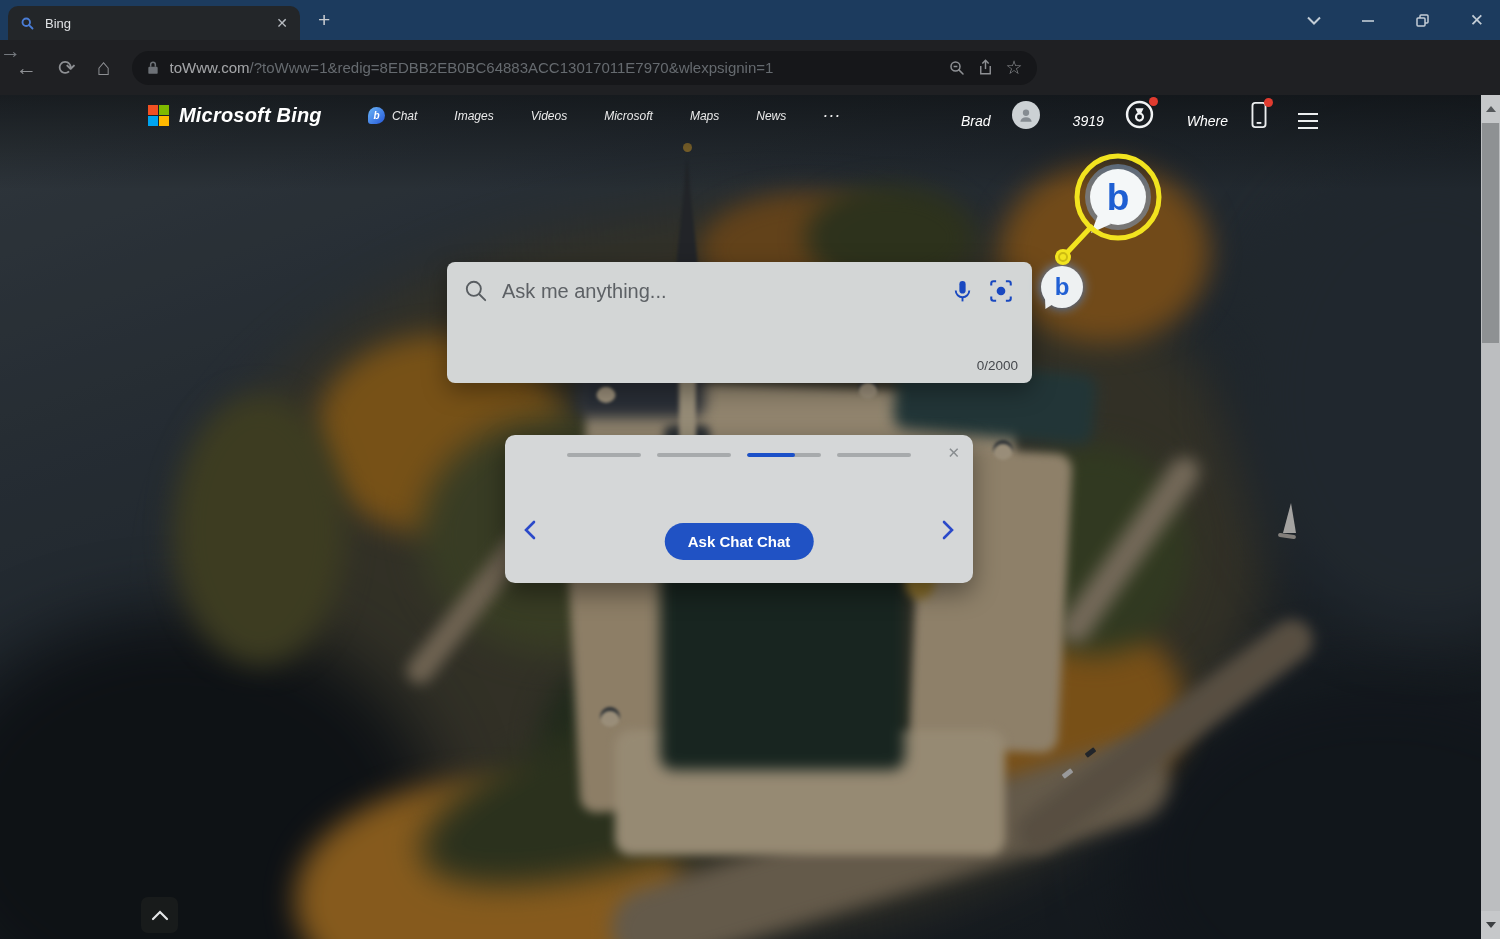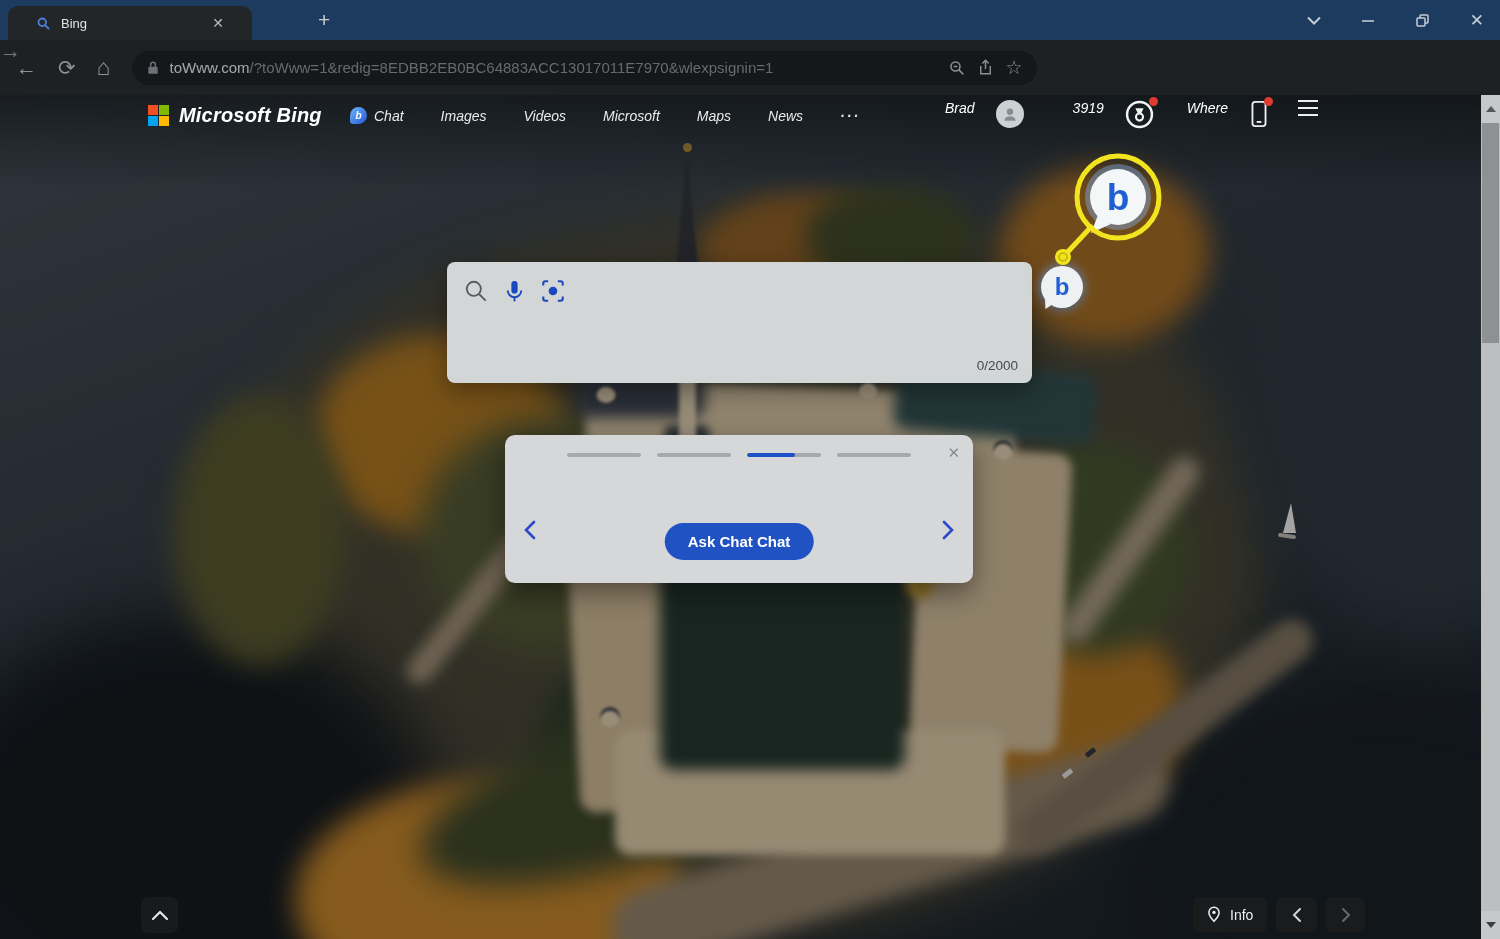--- a/index.html
+++ b/index.html
@@ -1,22 +1,22 @@
 <!DOCTYPE html>
 <html><head>
 <meta charset="utf-8">
 <style>
   * { margin:0; padding:0; box-sizing:border-box; }
   html,body { width:1500px; height:939px; overflow:hidden; background:#202124;
               font-family:"Liberation Sans", sans-serif; }
 
   
   .titlebar { position:absolute; top:0; left:0; width:1500px; height:40px; background:#1c3b5e; }
-  .tab { position:absolute; left:8px; top:6px; width:244px; height:34px; background:#232629;
-         border-radius:10px 10px 0 0; display:flex; align-items:center; padding:0 28px; }
+  .tab { position:absolute; left:8px; top:6px; width:292px; height:34px; background:#232629;
+         border-radius:10px 10px 0 0; display:flex; align-items:center; padding:0 12px; }
   .tab-title { margin-left:10px; color:#e0e2e5; font-size:13px; flex:1; }
   .tab-close { color:#b9bdc2; font-size:14px; cursor:default; }
   .newtab { position:absolute; left:318px; top:8px; color:#c7cbd0; font-size:21px; font-weight:400; }
   .winctrl { position:absolute; right:16px; top:0; height:40px; display:flex; align-items:center; gap:40px; }
   .winctrl span { color:#c3cdd6; font-size:15px; display:flex; align-items:center; }
 
   .toolbar { position:absolute; top:40px; left:0; width:1500px; height:55px; background:#2a2b2e;
              display:flex; align-items:center; padding:0 16px; gap:21px; }
   .tb-ic { font-size:21px; color:#c9ccd0; line-height:1; }
   .tb-ic.dim { color:#74787d; }
@@ -51,28 +51,28 @@
   .ph { position:absolute; border-radius:50%; }
   .dim { position:absolute; inset:0; background:rgba(6,8,10,.30); }
   .header-shade { position:absolute; top:0; left:0; right:0; height:95px;
                   background:linear-gradient(180deg, rgba(6,8,10,.55), rgba(6,8,10,0)); }
 
   
   .bing-header { position:absolute; top:0; left:0; right:0; height:46px; z-index:6;font-style:italic; }
   .logo { position:absolute; left:148px; top:9px; display:flex; align-items:center; gap:10px; }
   .mslogo { width:21px; height:21px; display:grid; grid-template-columns:10px 10px; grid-template-rows:10px 10px; gap:1px; }
   .brand { font-size:20px; font-weight:600; color:#fff; letter-spacing:.2px; }
-  .bing-nav { position:absolute; left:350px; top:12px; display:flex; gap:37px; align-items:center;
-              color:#eaeaea; font-size:14px;text-align:right; }
+  .bing-nav { position:absolute; left:368px; top:12px; display:flex; gap:37px; align-items:center;
+              color:#eaeaea; font-size:12px;text-align:right; }
   .nav-item { display:flex; align-items:center; gap:7px; }
   .chatdot { width:17px; height:17px; border-radius:50% 50% 50% 3px;
              background:linear-gradient(135deg,#6cb7f8,#2456d8); color:#fff; font-size:10px; font-weight:700;
              display:flex; align-items:center; justify-content:center; }
   .chatdot::after { content:"b"; }
-  .bing-right { position:absolute; right:163px; top:5px; display:flex; align-items:flex-start; gap:21px;
+  .bing-right { position:absolute; right:163px; top:5px; display:flex; align-items:flex-end; gap:21px;
                 color:#fff; font-size:14px; }
   .avatar28 { width:28px; height:28px; border-radius:50%; background:#ccd1d4; display:flex;
               align-items:center; justify-content:center; }
   .badge-wrap { position:relative; display:flex; }
   .reddot { position:absolute; top:-3px; right:-4px; width:9px; height:9px; border-radius:50%; background:#e03b2f; }
   .hamburger { display:flex; flex-direction:column; gap:5px; margin-left:8px; }
   .hamburger i { width:20px; height:2px; background:#eceeef; }
 
   
   .searchbox { position:absolute; left:447px; top:167px; width:585px; height:121px; border-radius:8px;
@@ -315,21 +315,21 @@
       <span class="nav-item" style="letter-spacing:2px; font-weight:700;">···</span>
     </div>
     <div class="bing-right">
       <span>Brad</span>
       <span class="avatar28">
         <svg width="18" height="18" viewBox="0 0 24 24" fill="#868c92">
             <circle cx="12" cy="9" r="4.2"></circle>
             <path d="M4.5 21 a7.5 6 0 0 1 15 0 z"></path>
           </svg>
       </span>
-      <span style="margin-left:28px;">3919</span>
+      <span style="margin-left:12px;">3919</span>
       <span class="badge-wrap">
         <svg width="29" height="29" viewBox="0 0 28 28">
             <circle cx="14" cy="14" r="12" fill="none" stroke="#f1f3f4" stroke-width="2.4"></circle>
             <path d="M10 8 h8 l-2.5 5 h-3 z" fill="#f1f3f4"></path>
             <circle cx="14" cy="16.5" r="3.4" fill="none" stroke="#f1f3f4" stroke-width="2"></circle>
           </svg>
         <span class="reddot"></span>
       </span>
       <span style="margin-left:12px;">Where</span>
       <span class="badge-wrap">
@@ -348,20 +348,21 @@
   </div>
 
   <div class="searchbox">
     <div class="sb-row">
       <span>
         <svg width="26" height="26" viewBox="0 0 24 24">
             <circle cx="10" cy="10" r="6.5" fill="none" stroke="#585d61" stroke-width="1.7"></circle>
             <line x1="15" y1="15" x2="20.5" y2="20.5" stroke="#585d61" stroke-width="1.7" stroke-linecap="round"></line>
           </svg>
       </span>
+      <input class="sb-input" placeholder="Ask me anything..." style="">
       <span>
         <svg width="25" height="25" viewBox="0 0 24 24">
             <rect x="9" y="2" width="6" height="12" rx="3" fill="#1948c0"></rect>
             <path d="M5.5 11 a6.5 6.5 0 0 0 13 0" fill="none" stroke="#1948c0" stroke-width="1.8"></path>
             <line x1="12" y1="17.8" x2="12" y2="21.5" stroke="#1948c0" stroke-width="1.8"></line>
           </svg>
       </span>
       <span>
         <svg width="26" height="26" viewBox="0 0 24 24" fill="none" stroke="#1948c0" stroke-width="1.9">
             <path d="M3 7 V5 a2 2 0 0 1 2 -2 h2.5"></path>
@@ -412,39 +413,20 @@
         </svg>
     </span>
     <button class="cta">Ask Chat Chat</button>
   </div>
 
   <div class="scrolltop">
     <svg width="18" height="11" viewBox="0 0 18 11">
         <polyline points="2,9 9,2 16,9" fill="none" stroke="#e4e6e7" stroke-width="2.2" stroke-linecap="round"></polyline>
       </svg>
   </div>
-  <div class="infobar">
-    <div class="info-btn">
-      <svg width="14" height="17" viewBox="0 0 16 20">
-          <path d="M8 1.5 a6 6 0 0 1 6 6 c0 4 -6 10.5 -6 10.5 s-6 -6.5 -6 -10.5 a6 6 0 0 1 6 -6 z" fill="none" stroke="#eceeef" stroke-width="1.8"></path>
-          <circle cx="8" cy="7.5" r="2" fill="#eceeef"></circle>
-        </svg>
-      <span>Info</span>
-    </div>
-    <div class="pg-btn">
-      <svg width="10" height="16" viewBox="0 0 10 16">
-          <polyline points="8,2 2,8 8,14" fill="none" stroke="#d2d4d6" stroke-width="2" stroke-linecap="round"></polyline>
-        </svg>
-    </div>
-    <div class="pg-btn" style="width:39px;">
-      <svg width="10" height="16" viewBox="0 0 10 16">
-          <polyline points="2,2 8,8 2,14" fill="none" stroke="#67696c" stroke-width="2" stroke-linecap="round"></polyline>
-        </svg>
-    </div>
-  </div>
 </div>
 
 <div class="scrollbar">
   <div class="sb-up">
       <span class="tri-up"></span>
     </div>
   <div class="sb-thumb"></div>
   <div class="sb-down">
       <span class="tri-down"></span>
     </div>

